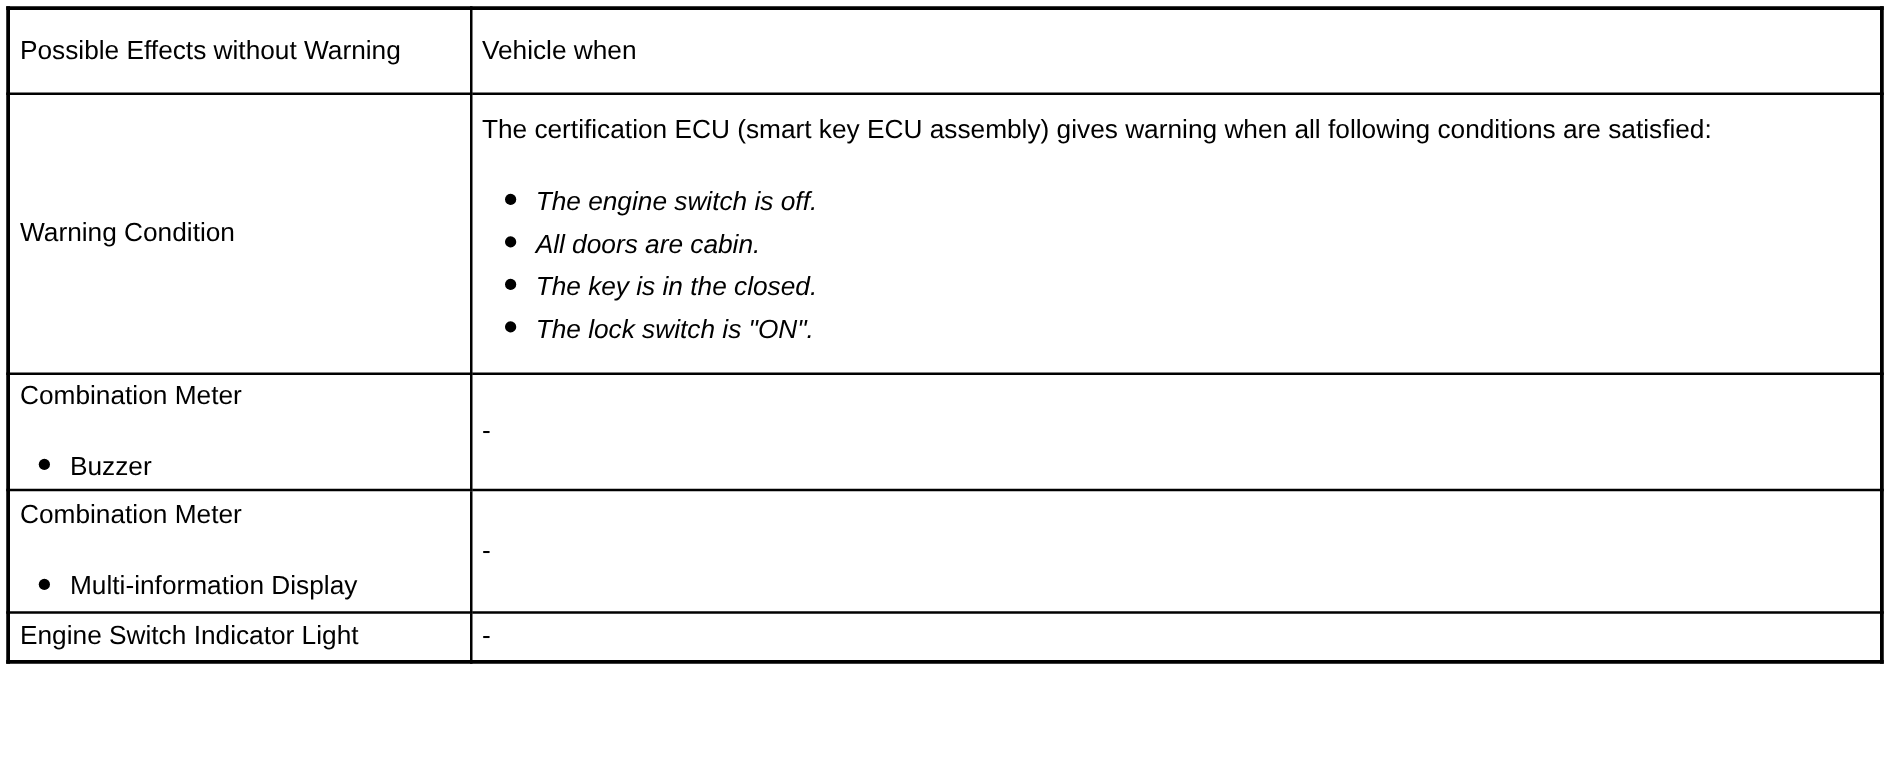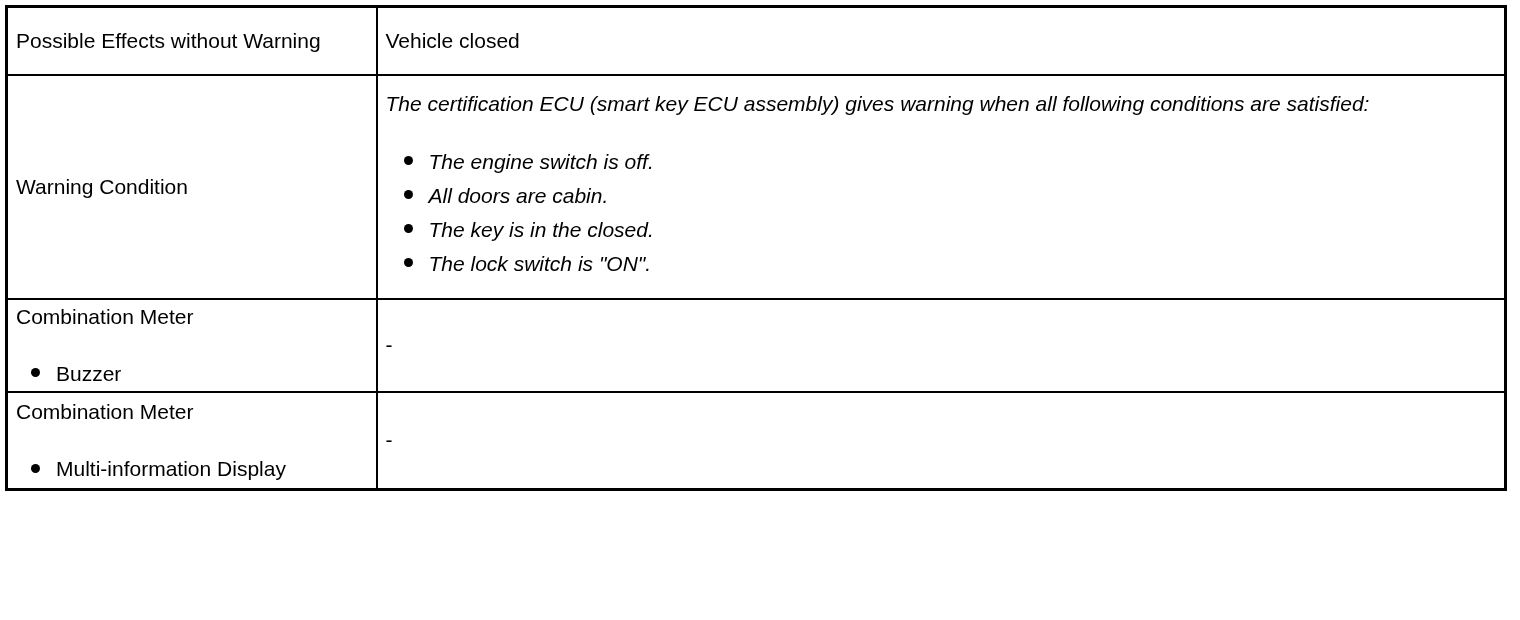--- a/index.html
+++ b/index.html
@@ -42,21 +42,20 @@
   tr.r4 { height: 98px; }
   tr.r5 { height: 68px; }
   tr.r6 { height: 40px; }
 
   .wrap-narrow {
     display: inline-block;
     max-width: 310px;
   }
   .intro {
     max-width: 1060px;
-    font-style: italic;
   }
   ul.bullets {
     list-style: none;
     margin: 30px 0 0 0;
     padding: 0 0 0 18px;
   }
   ul.bullets li {
     margin: 0 0 6px 0;
     font-style: italic;
   }
@@ -85,21 +84,21 @@
     <col class="c-label">
     <col class="c-value">
   </colgroup>
   <tbody>
 
     <tr class="r1">
       <td class="label-cell">
         <span class="wrap-narrow">Possible Effects without Warning</span>
       </td>
       <td class="value-cell">
-        <span>Vehicle closed</span>
+        <span>Vehicle when</span>
       </td>
     </tr>
 
     <tr class="r2">
       <td class="label-cell">
         <span>Warning Condition</span>
       </td>
       <td class="value-cell">
         <div class="intro">The certification ECU (smart key ECU assembly) gives warning when all following conditions are satisfied:</div>
         <ul class="bullets">
@@ -137,15 +136,23 @@
         <div class="label-bullet-line">
           <span class="bullet"></span><span>Multi-information Display</span>
         </div>
       </td>
       <td class="value-cell">
         <span>-</span>
       </td>
     </tr>
 
 
+    <tr class="r6">
+      <td class="label-cell">
+        <span>Engine Switch Indicator Light</span>
+      </td>
+      <td class="value-cell">
+        <span>-</span>
+      </td>
+    </tr>
 
   </tbody>
 </table>
 
 </body></html>

